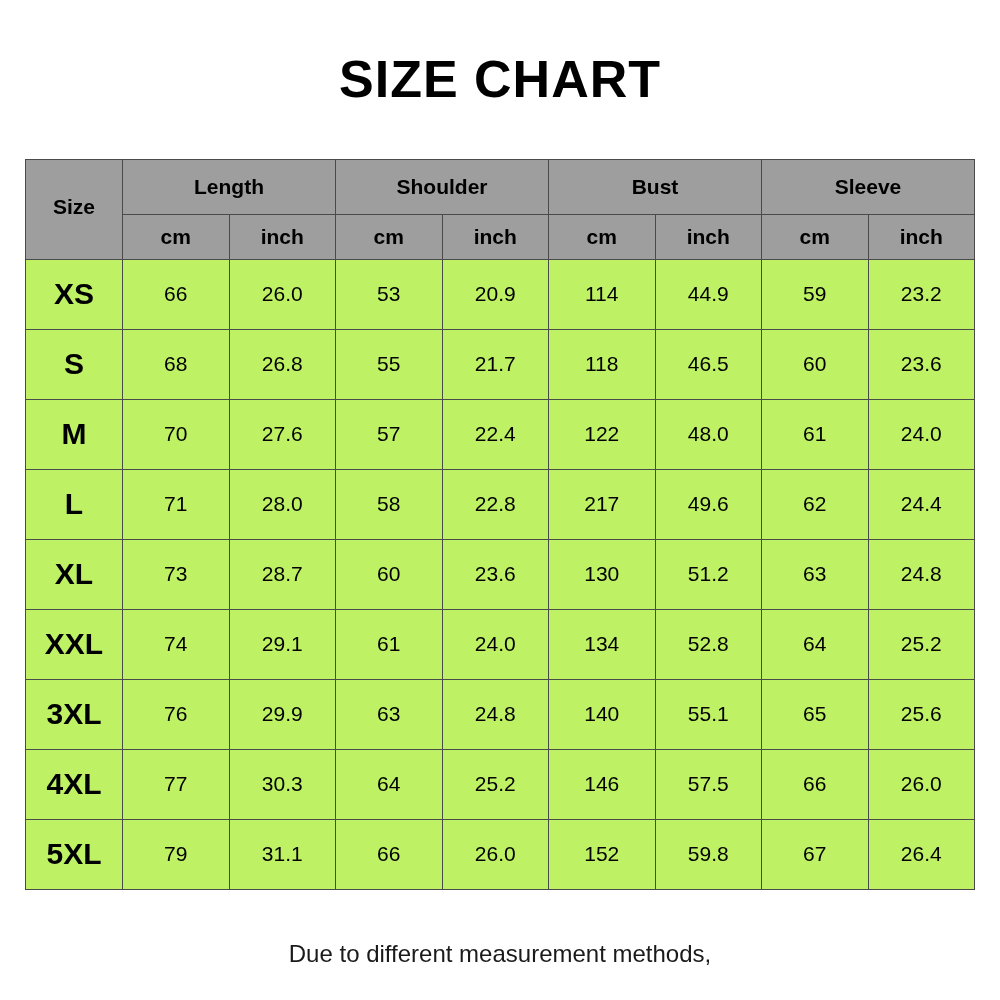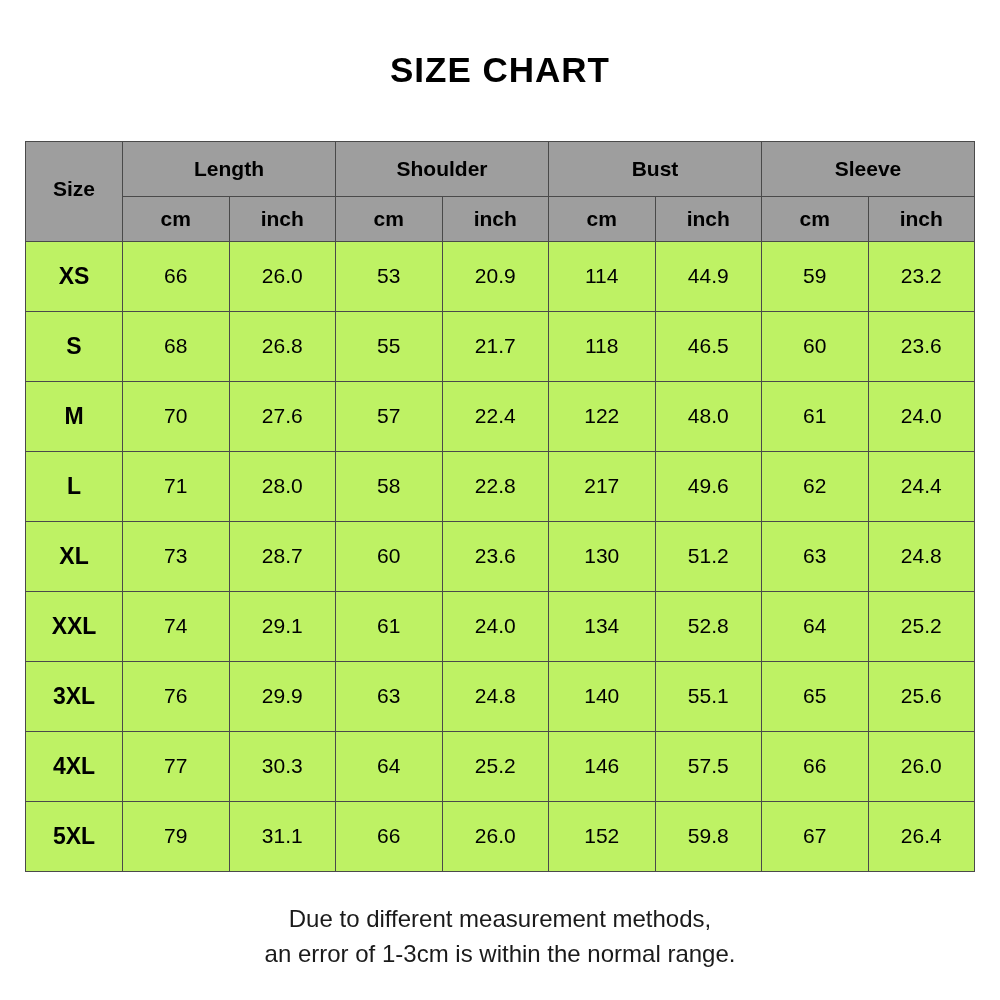--- a/index.html
+++ b/index.html
@@ -15,21 +15,21 @@
     overflow: hidden;
   }
   .page {
     position: relative;
     width: 1000px;
     height: 1000px;
     box-sizing: border-box;
   }
   .title {
     text-align: center;
-    font-size: 35px;
+    font-size: 52px;
     font-weight: bold;
     letter-spacing: 1px;
     margin: 0;
     padding-top: 52px;
     line-height: 1.05;
   }
   .table-wrap {
     margin: 0 auto;
     width: 950px;
     padding-top: 52px;
@@ -66,21 +66,21 @@
     height: 42px;
     font-size: 20px;
   }
   tbody td {
     height: 67px;
     font-weight: normal;
     font-size: 22px;
   }
   tbody td.size-cell {
     font-weight: bold;
-    font-size: 23px;
+    font-size: 30px;
   }
   .note {
     position: absolute;
     left: 0;
     right: 0;
     bottom: 28px;
     text-align: center;
     font-size: 24px;
     line-height: 1.45;
     color: #1a1a1a;
@@ -216,16 +216,15 @@
           <td>59.8</td>
           <td>67</td>
           <td>26.4</td>
         </tr>
       </tbody>
     </table>
   </div>
 
   <div class="note">
     <div>Due to different measurement methods,</div>
-    <div>an error of 1-3cm is within the normal range.</div>
   </div>
 
 </div>
 
 </body></html>

